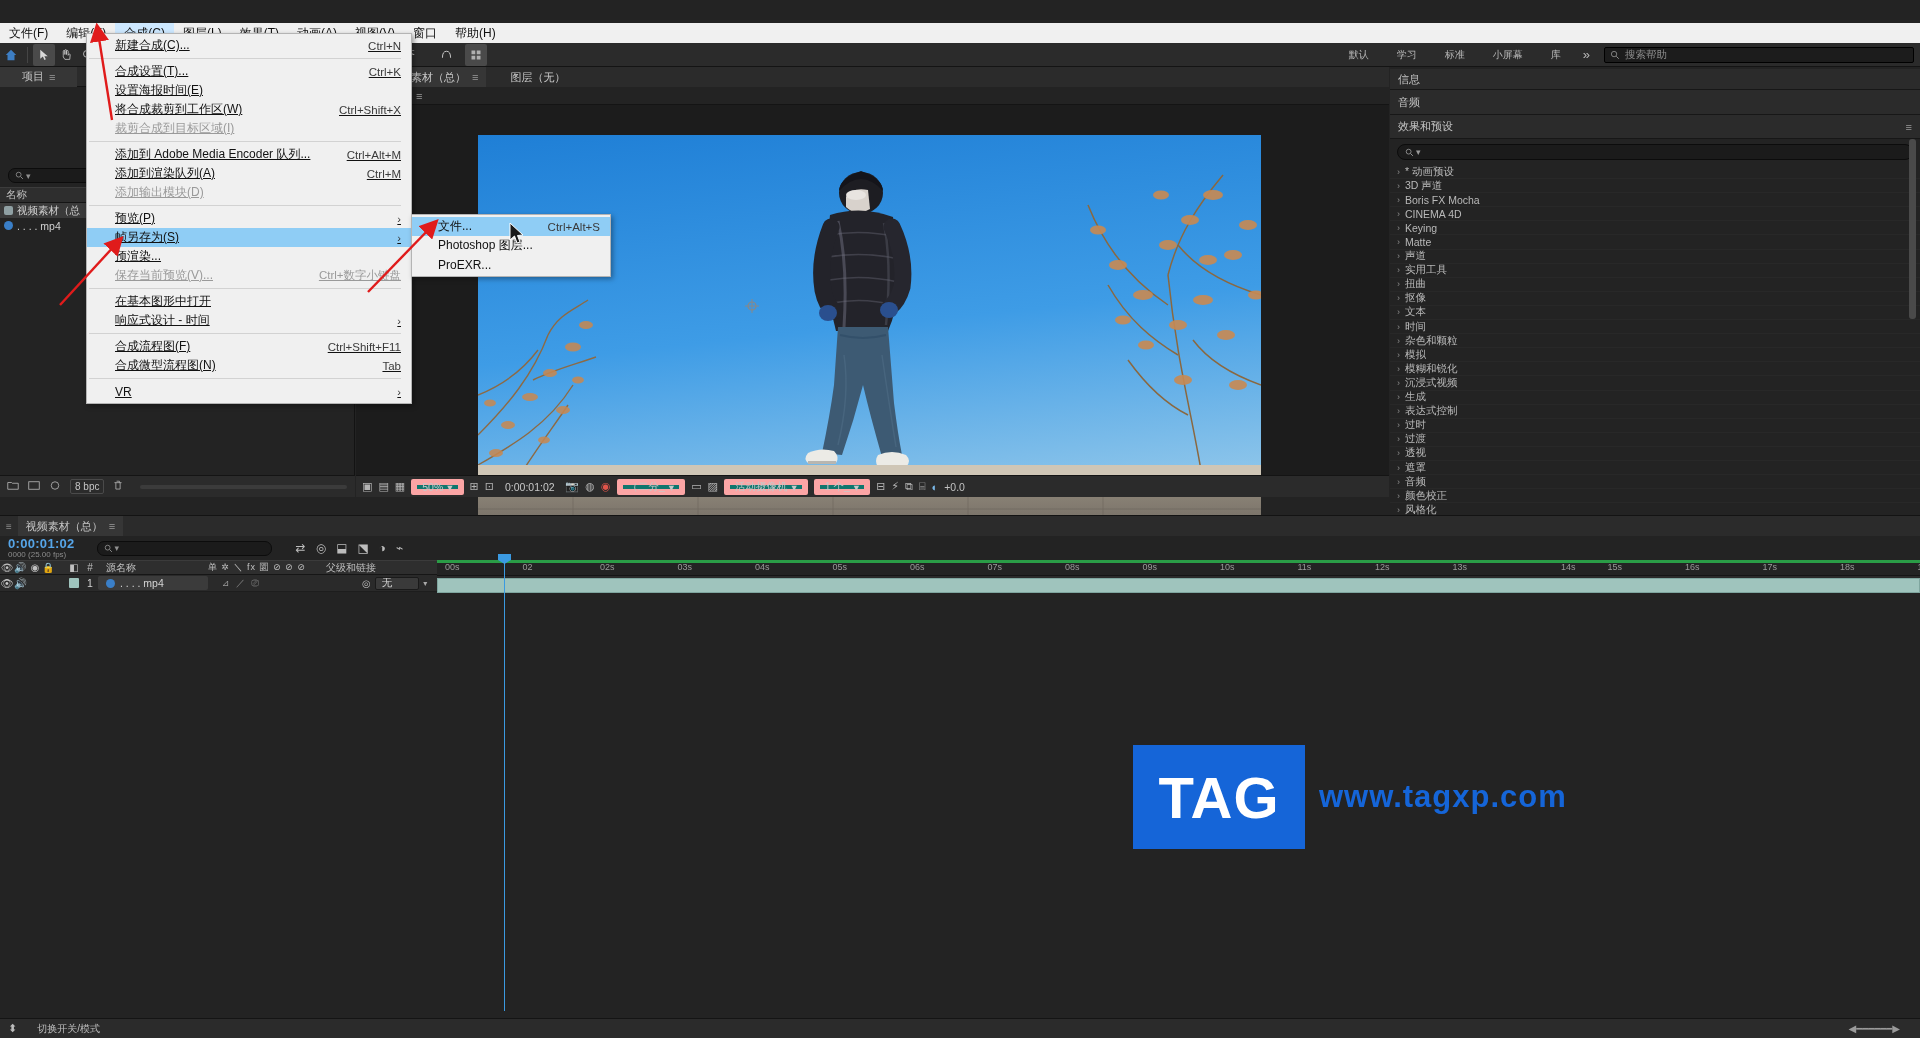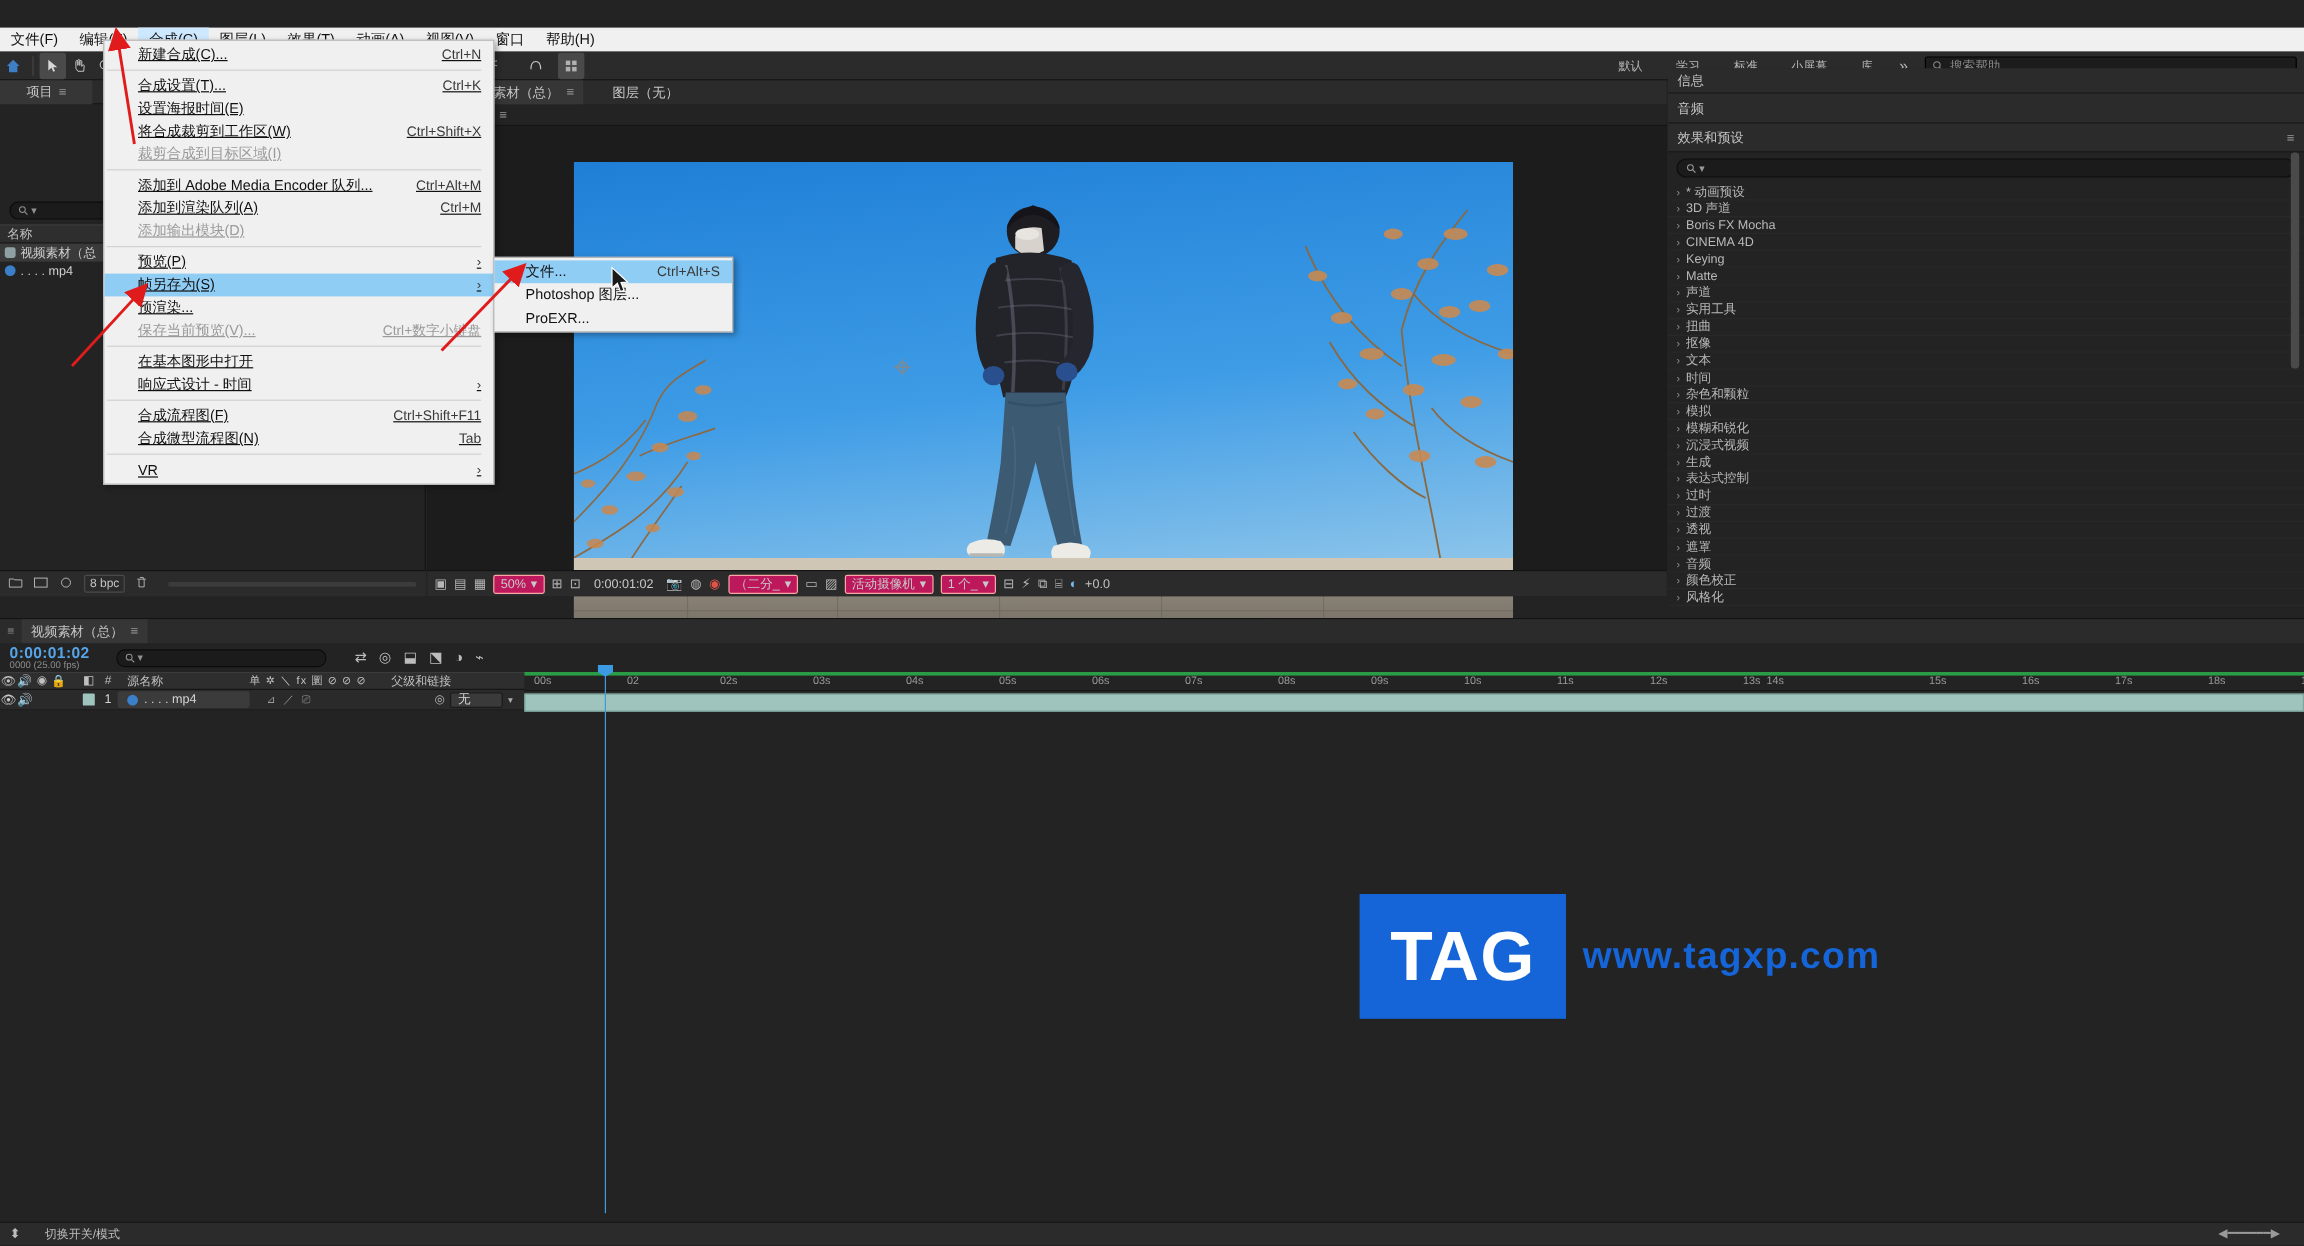--- a/index.html
+++ b/index.html
@@ -129,29 +129,29 @@
     position:absolute; left:122px; top:30px; width:783px; height:404px;
     overflow:hidden;
   }
   .comp-foot {
     position:absolute; left:0; bottom:0; width:1033px; height:22px;
     background:#2b2b2b; border-top:1px solid #141414;
     display:flex; align-items:center; gap:6px; padding-left:6px;
     font-size:10.5px; color:#c2c2c2;
   }
   .fbox {
-    background:#be185d; border:1px solid #fca5a5; border-radius:2px;
+    background:#0f766e; border:6px solid #fca5a5; border-radius:2px;
     padding:1px 5px; font-size:10.5px; color:#c8c8c8; display:flex;
     align-items:center; gap:4px; height:16px;
   }
   .ficon { color:#b5b5b5; font-size:11px; }
 
   
   .right-panel {
-    position:absolute; left:1390px; top:57px; width:530px; height:440px;
+    position:absolute; left:1390px; top:69px; width:530px; height:440px;
     background:#232323;
   }
   .rp-head {
     height:22px; background:#2b2b2b; border-bottom:1px solid #171717;
     display:flex; align-items:center; padding-left:8px;
     font-size:11px; color:#c5c5c5; justify-content:space-between; padding-right:8px;
   }
   .fx-search {
     margin:5px 7px; height:16px; background:#1b1b1b; border:1px solid #0c0c0c;
     border-radius:8px; display:flex; align-items:center; padding:0 7px;
@@ -830,21 +830,21 @@
         <span class="tick" style="left: 318px;">04s</span>
         <span class="tick" style="left: 395.5px;">05s</span>
         <span class="tick" style="left: 473px;">06s</span>
         <span class="tick" style="left: 550.5px;">07s</span>
         <span class="tick" style="left: 628px;">08s</span>
         <span class="tick" style="left: 705.5px;">09s</span>
         <span class="tick" style="left: 783px;">10s</span>
         <span class="tick" style="left: 860.5px;">11s</span>
         <span class="tick" style="left: 938px;">12s</span>
         <span class="tick" style="left: 1015.5px;">13s</span>
-        <span class="tick" style="left: 1035px;">14s</span>
+        <span class="tick" style="left: 1124px;">14s</span>
         <span class="tick" style="left: 1170.5px;">15s</span>
         <span class="tick" style="left: 1248px;">16s</span>
         <span class="tick" style="left: 1325.5px;">17s</span>
         <span class="tick" style="left: 1403px;">18s</span>
         <span class="tick" style="left: 1480.5px;">19</span>
       </div>
 
     <div class="track-area">
       <div style="position:absolute;left:0;top:2px;width:1483px;height:15px;background:#9fc4bd;border:1px solid #7fa69f"></div>
       <div style="position:absolute;left:0;top:-16px;width:1483px;height:3px;background:#2a9c46"></div>

